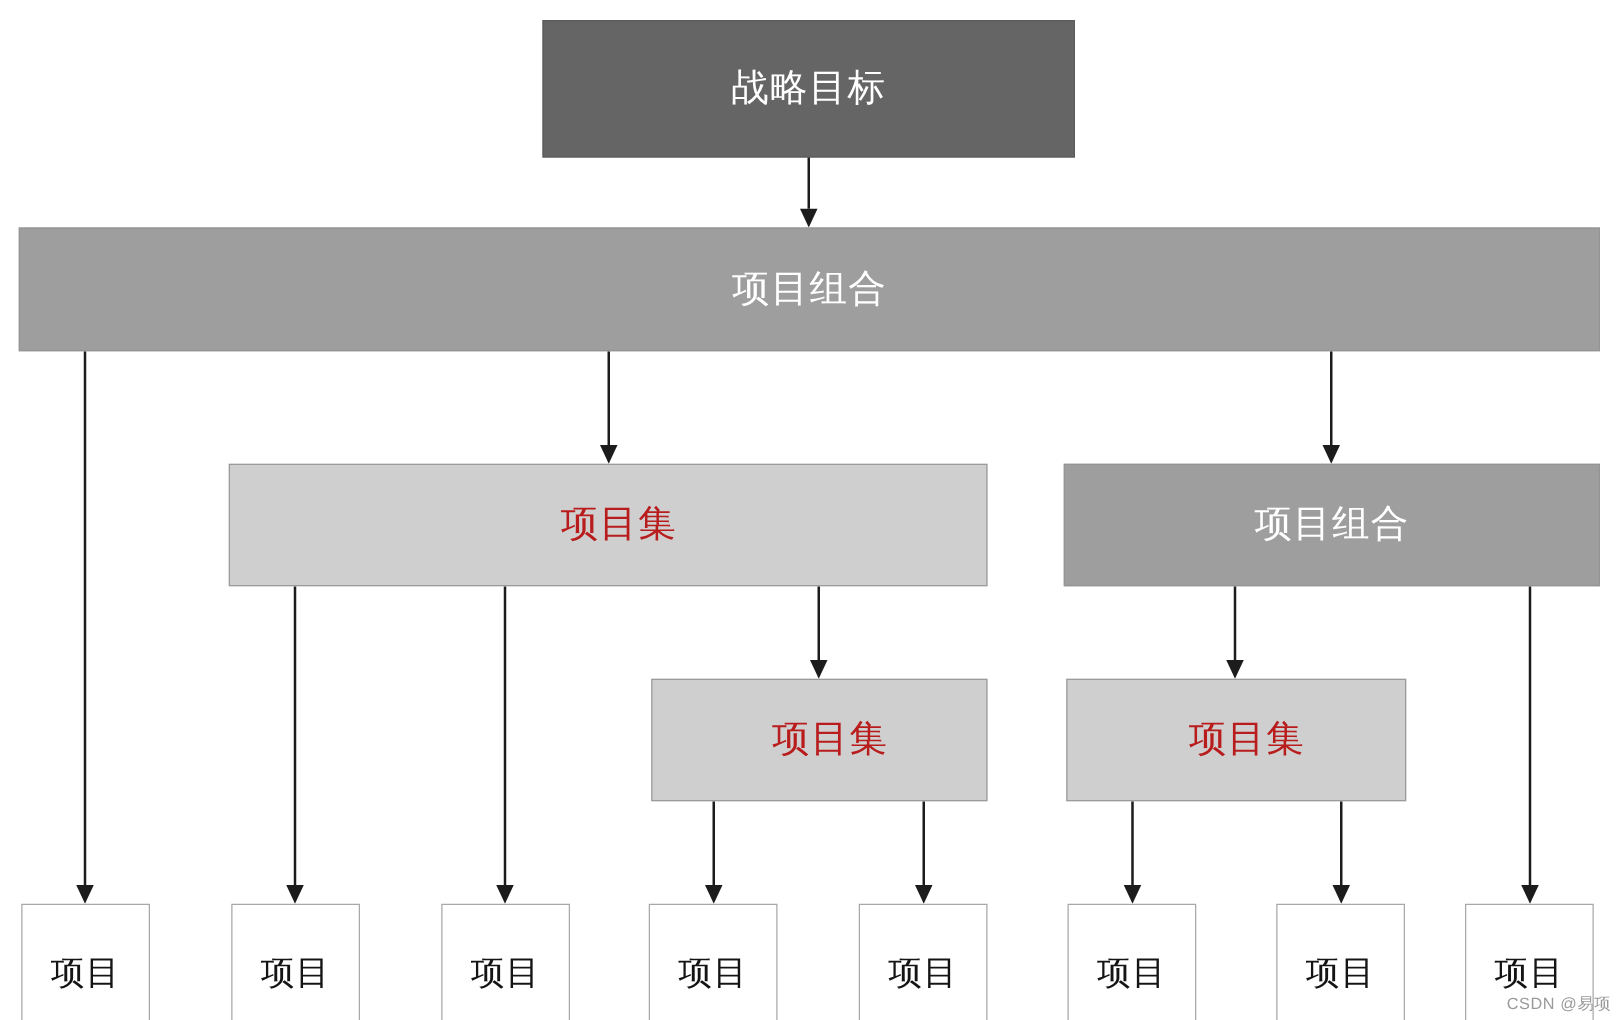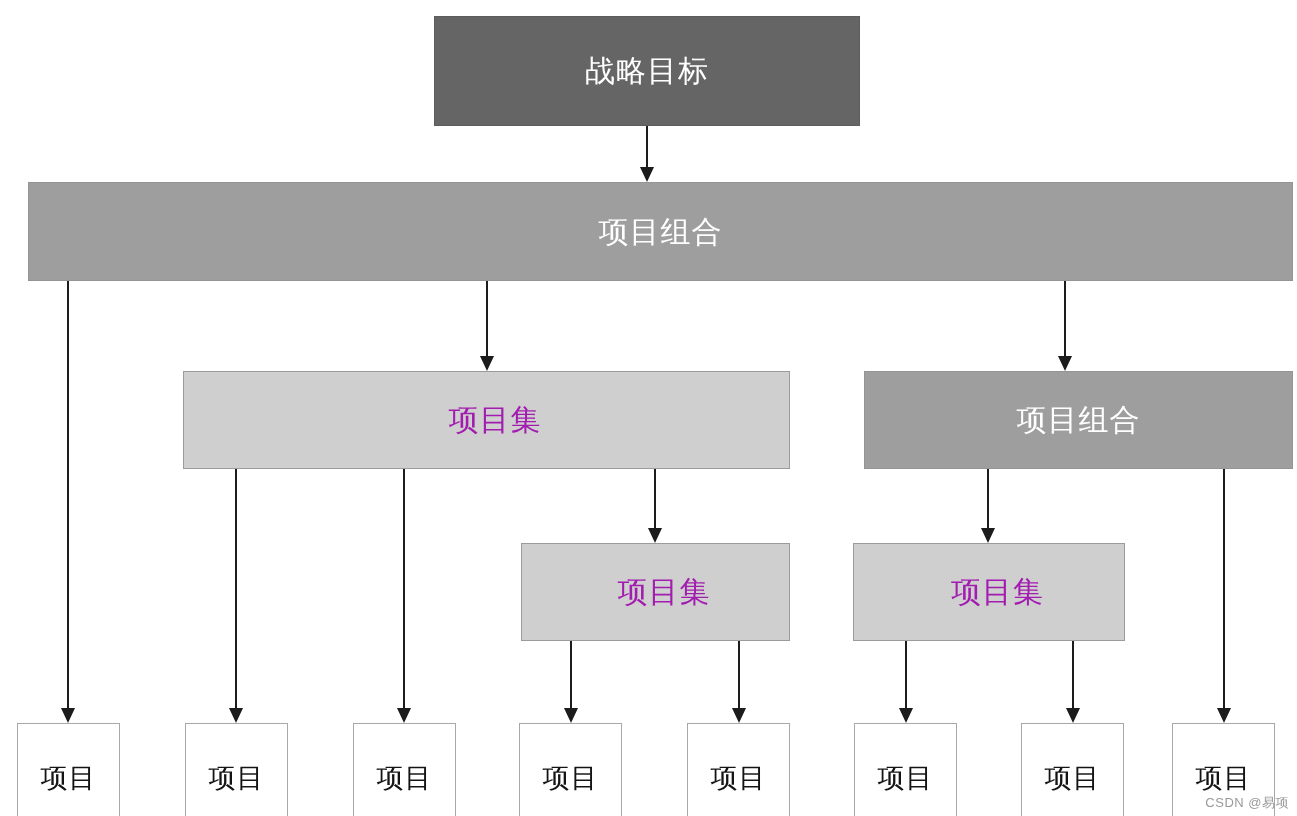--- a/index.html
+++ b/index.html
@@ -39,26 +39,25 @@
     background: #656565;
     border-color: #5c5c5c;
     color: #ffffff;
     font-size: 30px;
   }
   .lvl-portfolio {
     background: #9e9e9e;
     border-color: #949494;
     color: #ffffff;
     font-size: 30px;
-    margin-left: 13px;
   }
   .lvl-program {
     background: #cfcfcf;
     border-color: #9b9b9b;
-    color: #a21caf;
+    color: #b91c1c;
     font-size: 30px;
     padding-left: 17px;
   }
   .lvl-project {
     background: #ffffff;
     border-color: #a8a8a8;
     color: #141414;
     font-size: 27px;
   }
   

